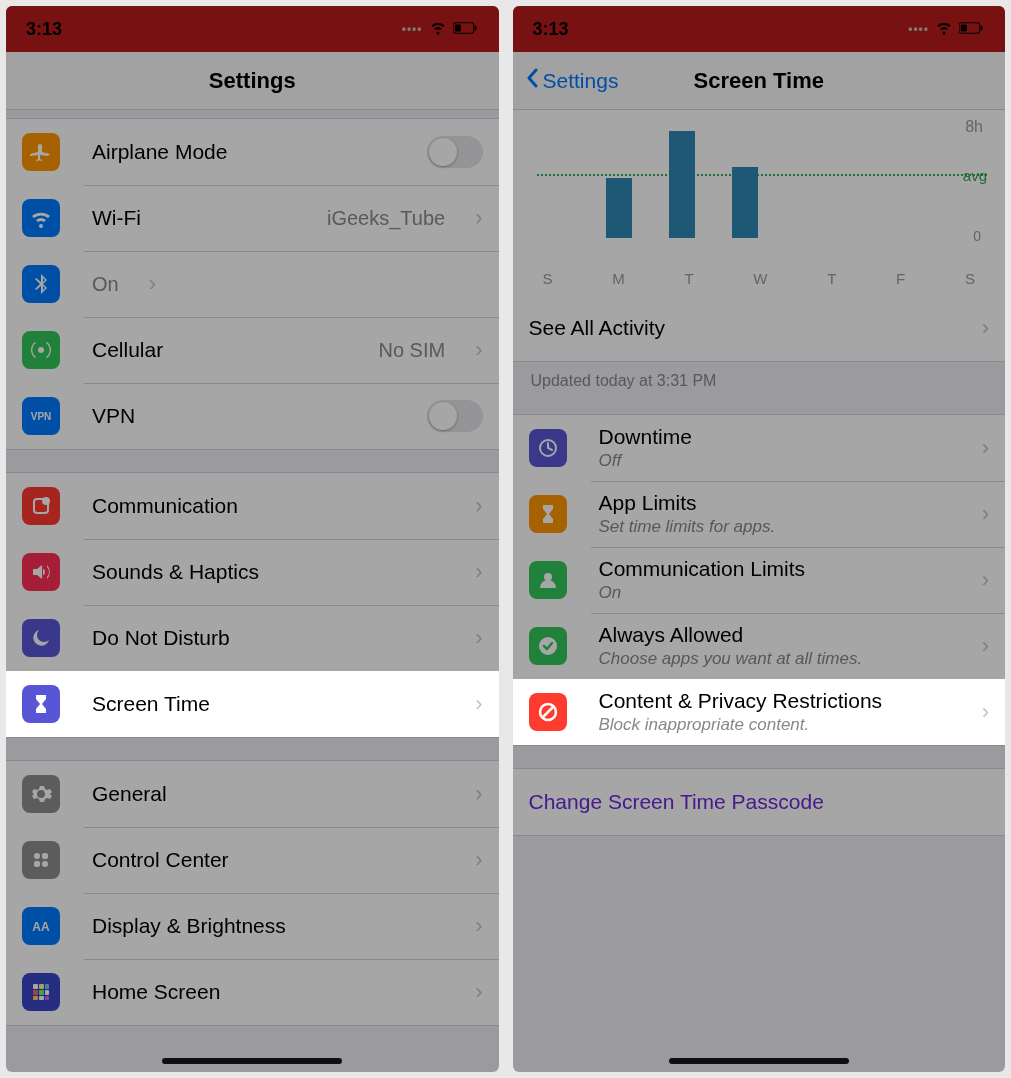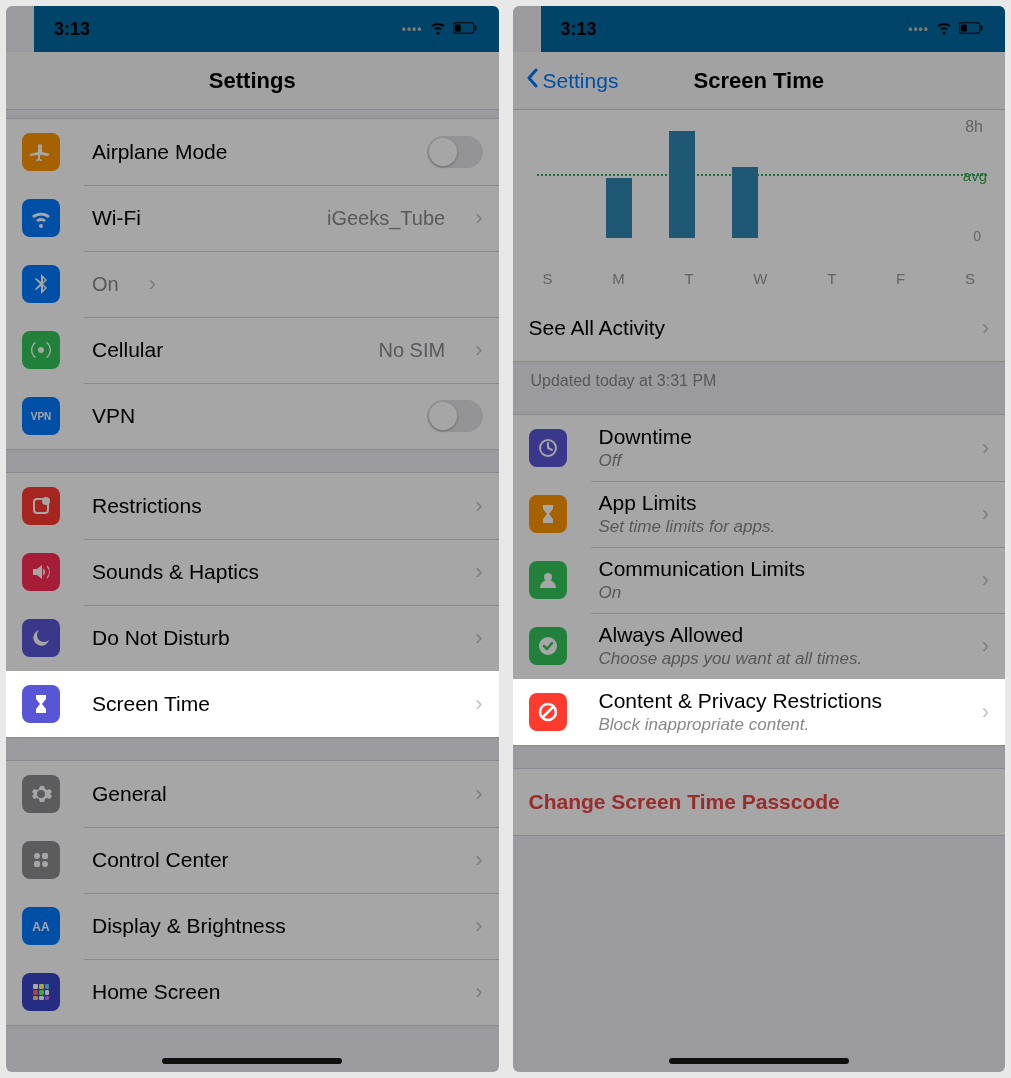--- a/index.html
+++ b/index.html
@@ -1,19 +1,19 @@
 <!DOCTYPE html>
 <html><head>
 <meta charset="utf-8">
 <style>
   * { box-sizing: border-box; margin: 0; padding: 0; }
   body { font-family: -apple-system, "Helvetica Neue", Arial, sans-serif; background: #e8e8e8; width: 1011px; height: 1078px; display: flex; gap: 14px; padding: 6px; }
   .phone { flex: 1; background: #efeff4; border-radius: 6px; overflow: hidden; position: relative; display: flex; flex-direction: column; }
   .dim::after { content:""; position:absolute; inset:0; background: rgba(0,0,0,0.35); pointer-events:none; }
-  .statusbar { height: 46px; display: flex; align-items: center; justify-content: space-between; padding: 16px 20px; font-size: 18px; font-weight: 600; color: #000; background:#0369a1;margin-left:28px; }
+  .statusbar { height: 46px; display: flex; align-items: center; justify-content: space-between; padding: 16px 20px; font-size: 18px; font-weight: 600; color: #000; background:#b91c1c; }
   .sb-right { display:flex; align-items:center; gap:6px; }
   .dots { color:#bbb; letter-spacing:1px; font-size:12px; }
   .nav { height: 58px; display:flex; align-items:center; justify-content:center; position:relative; background:#f9f9f9; border-bottom:1px solid #d5d5da; }
   .nav-title { font-size: 22px; font-weight:700; }
   .nav-back { position:absolute; left:12px; display:flex; align-items:center; gap:4px; color:#007aff; font-size:21px; }
   .scroll { flex:1; overflow:hidden; background:#efeff4; }
   .group { background:#fff; border-top:1px solid #d5d5da; border-bottom:1px solid #d5d5da; margin-top: 22px; }
   .group:first-child { margin-top:8px; }
   .row { display:flex; align-items:center; min-height:66px; padding: 10px 16px 10px 16px; position:relative;gap:16px; }
   .row + .row::before { content:""; position:absolute; top:0; left:78px; right:0; height:1px; background:#d5d5da; }
@@ -34,21 +34,21 @@
   .chart-box { background:#fff; border-bottom:1px solid #d5d5da; }
   .chart { height:160px; padding: 10px 24px 6px 24px; position:relative; }
   .chart-grid { position:absolute; left:24px; right:52px; top:14px; bottom:32px; }
   .avg-line { position:absolute; left:0; right:-34px; top:44%; border-top:2px dotted #34a853; }
   .avg-label { position:absolute; right:-34px; top:38%; color:#34a853; font-size:15px; }
   .y0 { position:absolute; right:-28px; bottom:-6px; color:#999; font-size:14px; }
   .y8 { position:absolute; right:-30px; top:-6px; color:#999; font-size:16px; }
   .bars { position:absolute; left:0; right:0; bottom:0; top:0; display:flex; align-items:flex-end; justify-content:space-between; padding: 0 6px; }
   .bar { width:26px; background:#2f87b3; }
   .xlabels { display:flex; justify-content:space-between; padding:0 30px 8px 30px; color:#999; font-size:15px; }
-  .link-row .label { color:#ef4444;font-weight:bold; }
+  .link-row .label { color:#6d28d9; }
 </style>
 </head>
 <body>
 
 <div class="phone dim">
   <div class="statusbar">
     <span>3:13</span>
     <span class="sb-right">
       <span class="dots">••••</span>
       <span><svg viewBox="0 0 24 24" width="18" height="18">
@@ -124,21 +124,21 @@
       </div>
       <div class="group">
         <div class="row">
           <div class="icon" style="background: rgb(255, 59, 48);">
             <svg viewBox="0 0 24 24">
               <rect x="5" y="5" width="14" height="14" rx="3" fill="none" stroke="#fff" stroke-width="2"></rect>
               <circle cx="17" cy="7" r="4" fill="#fff"></circle>
             </svg>
           </div>
           <div class="textcol">
-            <span class="label">Restrictions</span>
+            <span class="label">Communication</span>
           </div>
           <span class="chev">›</span>
         </div>
         <div class="row">
           <div class="icon" style="background: rgb(255, 45, 85);">
             <svg viewBox="0 0 24 24">
               <path fill="#fff" d="M4 9v6h4l5 4V5L8 9H4zm12 3a4 4 0 00-2-3.5v7A4 4 0 0016 12zm2-7v2a8 8 0 010 10v2a10 10 0 000-14z"></path>
             </svg>
           </div>
           <div class="textcol">

